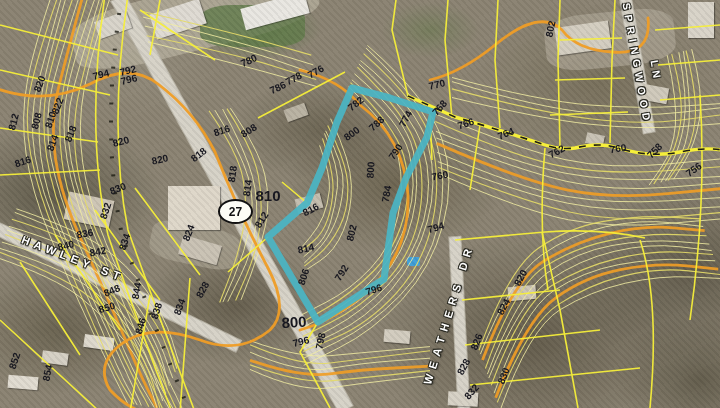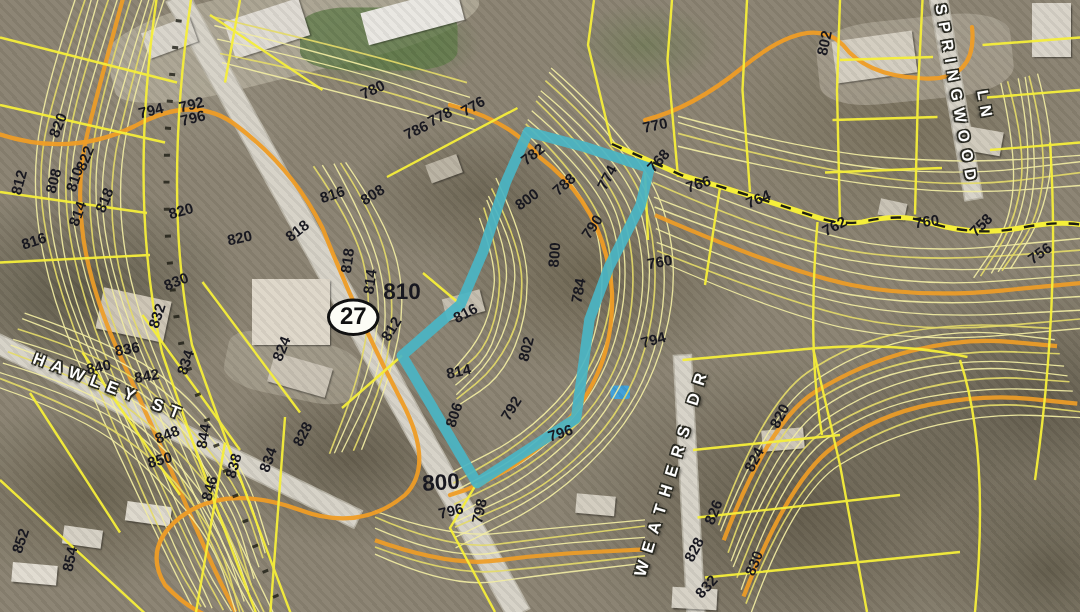--- a/index.html
+++ b/index.html
@@ -27,21 +27,21 @@
   .bldg{position:absolute;box-shadow:1px 1px 1px rgba(0,0,0,.35);}
   svg#overlay{position:absolute;left:0;top:0;z-index:5;}
   #labels{position:absolute;inset:0;z-index:8;pointer-events:none;}
   .clab{position:absolute;color:#181820;font-weight:700;font-size:10px;line-height:1;
     white-space:nowrap;transform:translate(-50%,-50%);}
   .rlab{position:absolute;color:#fff;font-weight:700;font-size:11px;line-height:1;white-space:nowrap;
     text-shadow:-1px -1px 0 #2a2a22,1px -1px 0 #2a2a22,-1px 1px 0 #2a2a22,1px 1px 0 #2a2a22,0 2px 2px rgba(0,0,0,.6);
     transform:translate(-50%,-50%);}
   #shield{position:absolute;left:218px;top:199px;width:31px;height:21px;background:#fdfdf6;
     border:2px solid #111;border-radius:50%;z-index:9;display:flex;align-items:center;justify-content:center;
-    color:#111;font-weight:700;font-size:16px;}
+    color:#111;font-weight:700;font-size:12px;}
   .pool{position:absolute;background:#3f9fd8;border-radius:2px;}
 </style>
 </head>
 <body>
 
 <div id="viewport">
 
   <div class="patch" style="left:70px;top:-12px;width:250px;height:62px;background:rgba(182,175,158,.75);transform:rotate(-14deg);"></div>
   <div class="patch" style="left:150px;top:225px;width:90px;height:40px;background:rgba(168,161,144,.7);transform:rotate(12deg);"></div>
   <div class="patch" style="left:545px;top:12px;width:130px;height:55px;background:rgba(175,168,152,.65);transform:rotate(-6deg);"></div>

